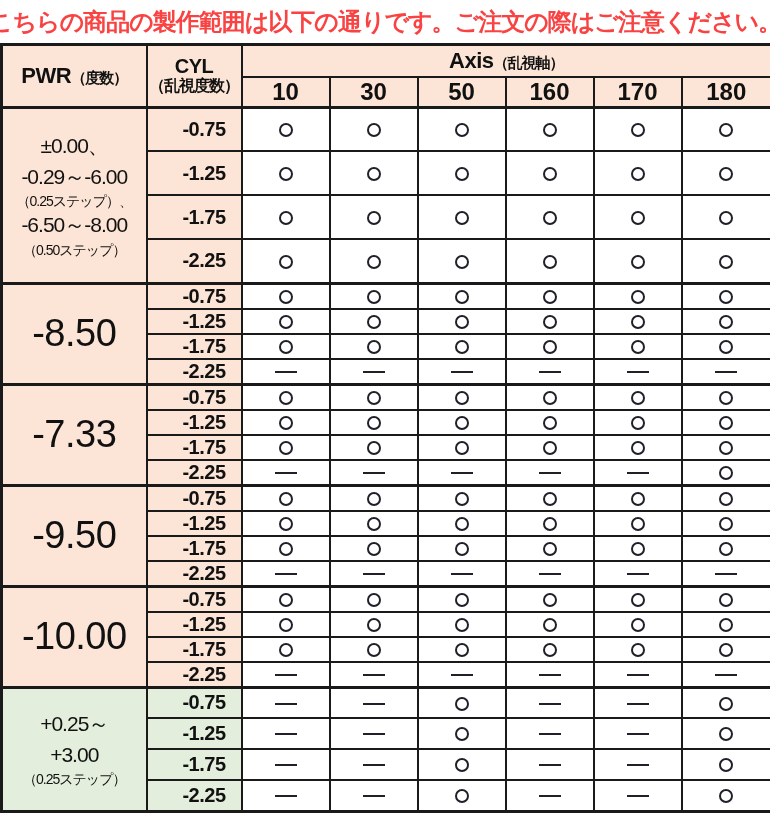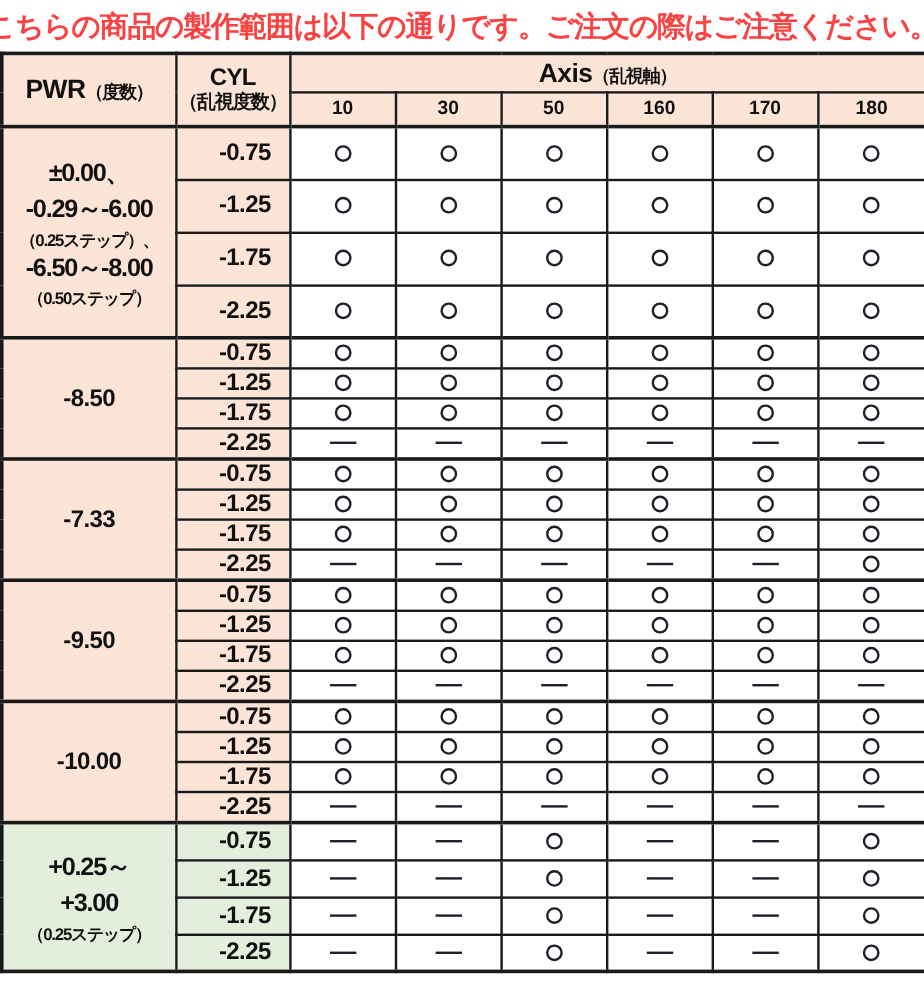--- a/index.html
+++ b/index.html
@@ -38,26 +38,26 @@
     vertical-align:middle;
     overflow:hidden;
   }
   thead th{background:var(--peach);}
   .h-row1{height:32px;}
   .h-row2{height:29px;}
   .h-main{font-weight:bold;font-size:22px;letter-spacing:-0.5px;}
   .h-sub{font-weight:bold;font-size:15px;letter-spacing:-1px;}
   .cyl-h .h-main{font-size:20px;}
   .cyl-h .h-sub{font-size:16px;display:block;margin-top:-2px;}
-  .axis-val{font-weight:bold;font-size:16px;}
+  .axis-val{font-weight:bold;font-size:24px;}
   .peach{background:var(--peach);}
   .green{background:var(--green);}
   .pwr-cell{padding:2px 1px;}
-  .pwr-line{font-weight:bold;white-space:nowrap;}
-  .pwr-line.xlarge{font-size:20px;line-height:1.2;letter-spacing:-0.5px;}
+  .pwr-line{font-weight:normal;white-space:nowrap;}
+  .pwr-line.xlarge{font-size:38px;line-height:1.2;letter-spacing:-0.5px;}
   .pwr-line.large{font-size:21px;line-height:1.45;letter-spacing:-1px;}
   .pwr-line.small{font-size:14px;line-height:1.3;letter-spacing:-1px;}
   .cyl-cell{font-weight:bold;font-size:20px;letter-spacing:-0.5px;padding-left:20px;}
   .val-cell{background:#ffffff;}
   .group-start td{border-top:3px solid var(--border);}
   .sym-circle{
     display:inline-block;
     width:14px;height:14px;
     border:2px solid var(--sym);
     border-radius:50%;

